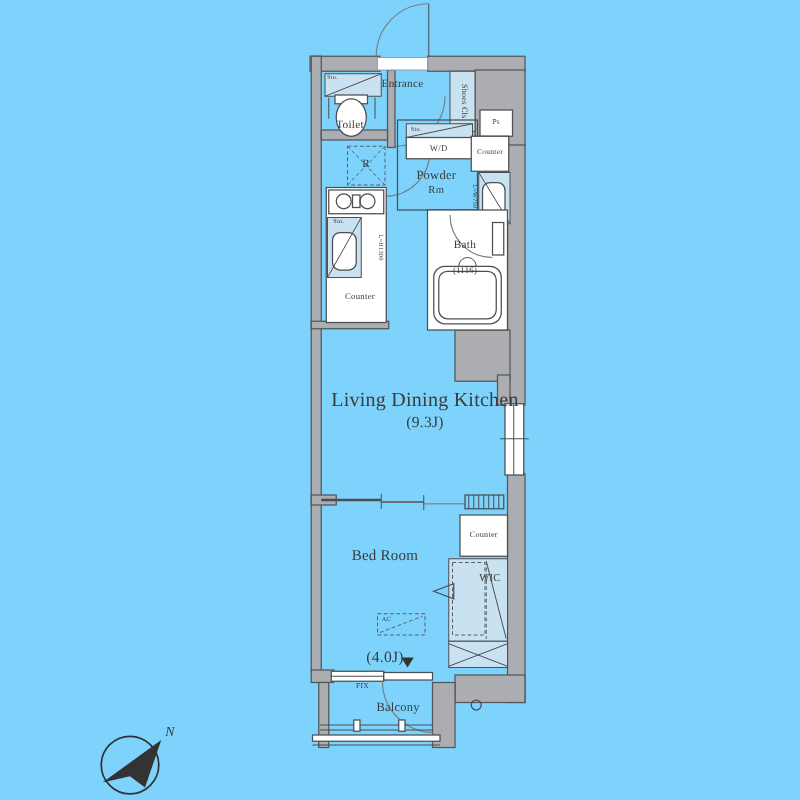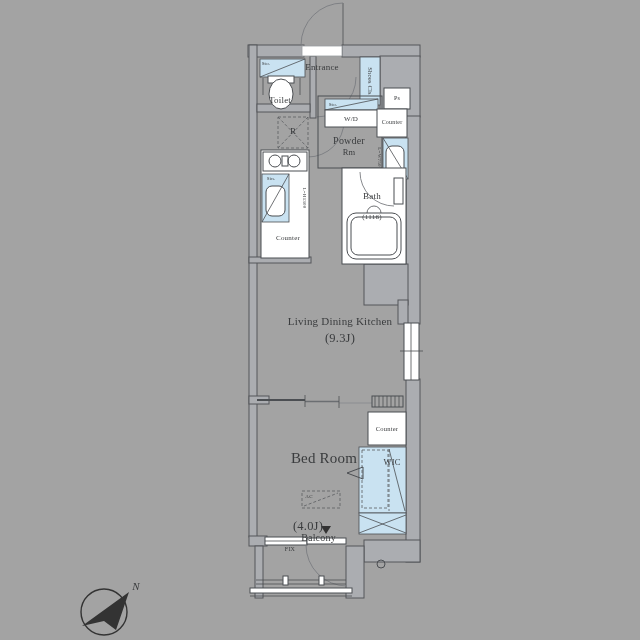--- a/index.html
+++ b/index.html
@@ -1,17 +1,17 @@
 <!DOCTYPE html>
 <html><head>
 <meta charset="utf-8">
 <style>
   html,body{margin:0;padding:0;background:#ffffff;}
   #stage{
-    position:relative;width:640px;height:640px;background:#a3a3a3;
+    position:relative;width:640px;height:640px;background:#7dd3fc;
     font-family:"Liberation Serif","DejaVu Serif",serif;color:#35373a;
     overflow:hidden;
   }
   #plansvg{position:absolute;left:0;top:0;}
   .lbl{
     position:absolute;transform:translate(-50%,-50%);
     white-space:nowrap;color:#3a3c3e;line-height:1;letter-spacing:0.2px;
   }
   .vtext{
     writing-mode:vertical-rl;text-orientation:mixed;
@@ -191,24 +191,24 @@
 <span class="lbl" style="left:392px;top:122px;font-size:6px;">Counter</span>
 <span class="lbl" style="left:349px;top:141px;font-size:10px;">Powder</span>
 <span class="lbl" style="left:349px;top:152px;font-size:8.5px;">Rm</span>
 <span class="lbl vtext" style="left:379px;top:157px;font-size:5px;">L=W750</span>
 <span class="lbl" style="left:372px;top:196px;font-size:9px;">Bath</span>
 <span class="lbl" style="left:372px;top:217px;font-size:7px;">(1116)</span>
 <span class="lbl" style="left:293px;top:131px;font-size:9px;">R</span>
 <span class="lbl" style="left:271px;top:178px;font-size:5px;">Sin.</span>
 <span class="lbl vtext" style="left:304px;top:198px;font-size:5px;">L=H1300</span>
 <span class="lbl" style="left:288px;top:238px;font-size:7px;">Counter</span>
-<span class="lbl" style="left:340px;top:321px;font-size:11px;">Living Dining Kitchen</span>
+<span class="lbl" style="left:340px;top:321px;font-size:16px;">Living Dining Kitchen</span>
 <span class="lbl" style="left:340px;top:338px;font-size:12.5px;">(9.3J)</span>
 <span class="lbl" style="left:387px;top:429px;font-size:6.5px;">Counter</span>
-<span class="lbl" style="left:308px;top:458px;font-size:15px;margin-left:16px;">Bed Room</span>
+<span class="lbl" style="left:308px;top:444px;font-size:12px;">Bed Room</span>
 <span class="lbl" style="left:308px;top:482px;font-size:12.5px;margin-top:44px;">(4.0J)</span>
 <span class="lbl" style="left:392px;top:462px;font-size:8.5px;">WIC</span>
 <span class="lbl" style="left:309px;top:496px;font-size:5px;">AC</span>
 <span class="lbl" style="left:290px;top:549px;font-size:6px;">FIX</span>
-<span class="lbl" style="left:310px;top:538px;font-size:10px;padding-left:17px;">Balcony</span>
+<span class="lbl" style="left:310px;top:567px;font-size:10px;padding-left:17px;">Balcony</span>
 <span class="lbl" style="left:136px;top:586px;font-size:11px;font-style:italic;">N</span>
 
 </div>
 
 </body></html>

